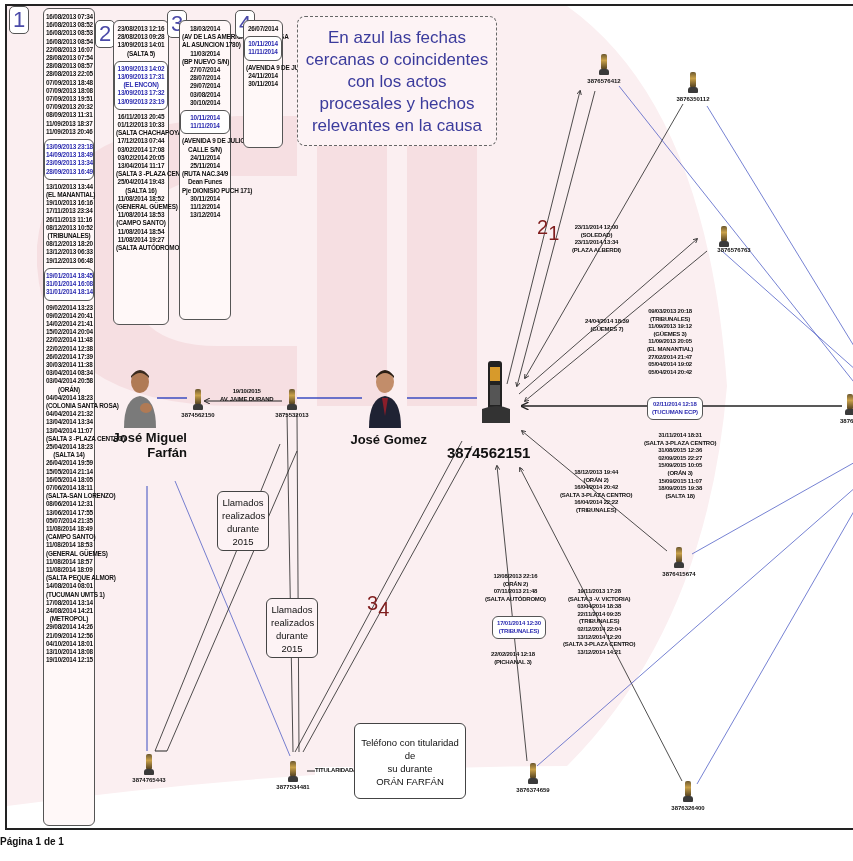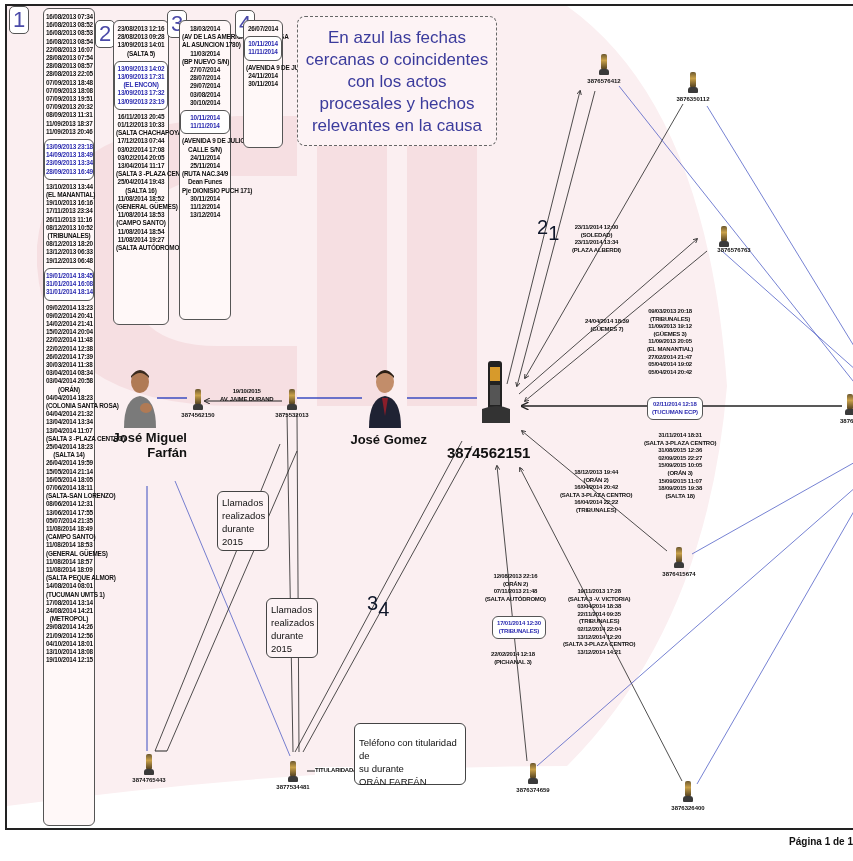--- a/index.html
+++ b/index.html
@@ -5,31 +5,31 @@
   html,body{margin:0;padding:0;background:#fff;}
   body{width:853px;height:861px;position:relative;overflow:hidden;font-family:"Liberation Sans",sans-serif;color:#111;}
   #frame{position:absolute;left:5px;top:4px;width:860px;height:826px;border:2px solid #222;box-sizing:border-box;overflow:hidden;}
   #bg{position:absolute;left:0;top:0;width:860px;height:826px;}
   #links{position:absolute;left:0;top:0;width:860px;height:826px;}
   .col{position:absolute;border:1px solid #555;border-radius:6px;background:#fff8f8;font-size:6.4px;line-height:8.2px;text-align:center;font-weight:bold;padding:4px 2px;box-sizing:border-box;letter-spacing:-0.2px;}
   .col .blk{border:1px solid #555;border-radius:6px;background:#fff;margin:3px -2px;padding:3px 1px;color:#2b2bb0;}
   .col .line{white-space:nowrap;}
   .colnum{position:absolute;font-size:22px;color:#4a4aa8;background:#fff;border:1px solid #555;border-radius:5px;width:18px;height:26px;text-align:center;line-height:26px;}
   .note{position:absolute;border:1px dashed #666;border-radius:8px;background:#fdf3f5;color:#3b3b9c;text-align:center;font-size:17px;line-height:22px;box-sizing:border-box;padding:10px 6px;}
-  .box{position:absolute;border:1px solid #444;border-radius:6px;background:#fff;box-sizing:border-box;font-size:9.5px;line-height:13px;padding:4px;font-weight:bold;}
+  .box{position:absolute;border:1px solid #444;border-radius:6px;background:#fff;text-align:center;box-sizing:border-box;font-size:9.5px;line-height:13px;padding:4px;font-weight:bold;}
   .lbl{position:absolute;font-size:6px;line-height:7.6px;font-weight:bold;text-align:center;white-space:nowrap;letter-spacing:-0.2px;}
   .lbl .blue{display:block;border:1px solid #555;border-radius:6px;background:#fff;color:#2b2bb0;padding:3px 4px;margin:2px 0;}
   .phone{position:absolute;width:10px;height:22px;}
   .phone .body{position:absolute;left:2px;top:0;width:6px;height:16px;background:linear-gradient(#6b5830,#c9a14a 40%,#4a3a1e);border-radius:2px;}
   .phone .base{position:absolute;left:0;top:15px;width:10px;height:6px;background:#3a3a3a;border-radius:3px 3px 1px 1px;}
   .pnum{position:absolute;font-size:6px;font-weight:bold;white-space:nowrap;text-align:center;width:60px;}
   .person-name{position:absolute;font-size:13px;font-weight:bold;text-align:right;}
-  .seq{position:absolute;color:#0f172a;font-size:20px;}
+  .seq{position:absolute;color:#7f1d1d;font-size:20px;}
   .seq sub{font-size:20px;vertical-align:-6px;}
-  #footer{position:absolute;top:836px;left:0;width:853px;text-align:right;font-size:10px;font-weight:bold;}
+  #footer{position:absolute;top:836px;left:0;width:853px;text-align:left;font-size:10px;font-weight:bold;}
 </style>
 </head>
 <body>
 
 <div id="frame">
   <svg id="bg" viewBox="0 0 860 826">
     <path d="M0 0 L560 0 Q700 100 720 380 Q700 620 560 760 Q300 760 0 800 Z" fill="#fbeff1"></path>
     <path d="M30 240 Q40 120 230 110 L290 110 L290 170 L210 170 Q120 180 120 260 Q120 340 210 340 L290 340 L290 400 L230 400 Q40 400 30 260Z" fill="#f6dfe2"></path>
     <rect x="310" y="110" width="70" height="290" fill="#f6dfe2"></rect>
     <rect x="400" y="110" width="70" height="290" fill="#f6dfe2"></rect>
@@ -425,21 +425,21 @@
       <div>02/12/2014 22:04</div>
       <div>13/12/2014 12:20</div>
       <div>(SALTA 3-PLAZA CENTRO)</div>
       <div>13/12/2014 14:21</div>
     </div>
   <div class="lbl" style="left:308px;top:761px;background:#fff;">TITULARIDAD</div>
 
   <div class="box" style="left:210px;top:485px;width:52px;height:60px;background:#fdf3f5;font-weight:normal;">Llamados realizados durante 2015</div>
   <div class="box" style="left:259px;top:592px;width:52px;height:60px;background:#fdf3f5;font-weight:normal;">Llamados realizados durante 2015</div>
 
-  <div class="box" style="left:347px;top:717px;width:112px;height:62px;padding-top:12px;font-weight:normal;">
+  <div class="box" style="left:347px;top:717px;width:112px;height:76px;padding-top:12px;font-weight:normal;">
     <div>Teléfono con titularidad de</div>
     <div>su durante</div>
     <div>ORÁN FARFÁN</div>
   </div>
 
   <div class="seq" style="left:530px;top:210px;"><span>2</span><sub>1</sub></div>
   <div class="seq" style="left:360px;top:586px;"><span>3</span><sub>4</sub></div>
 </div>
 
 <div id="footer">Página 1 de 1</div>

